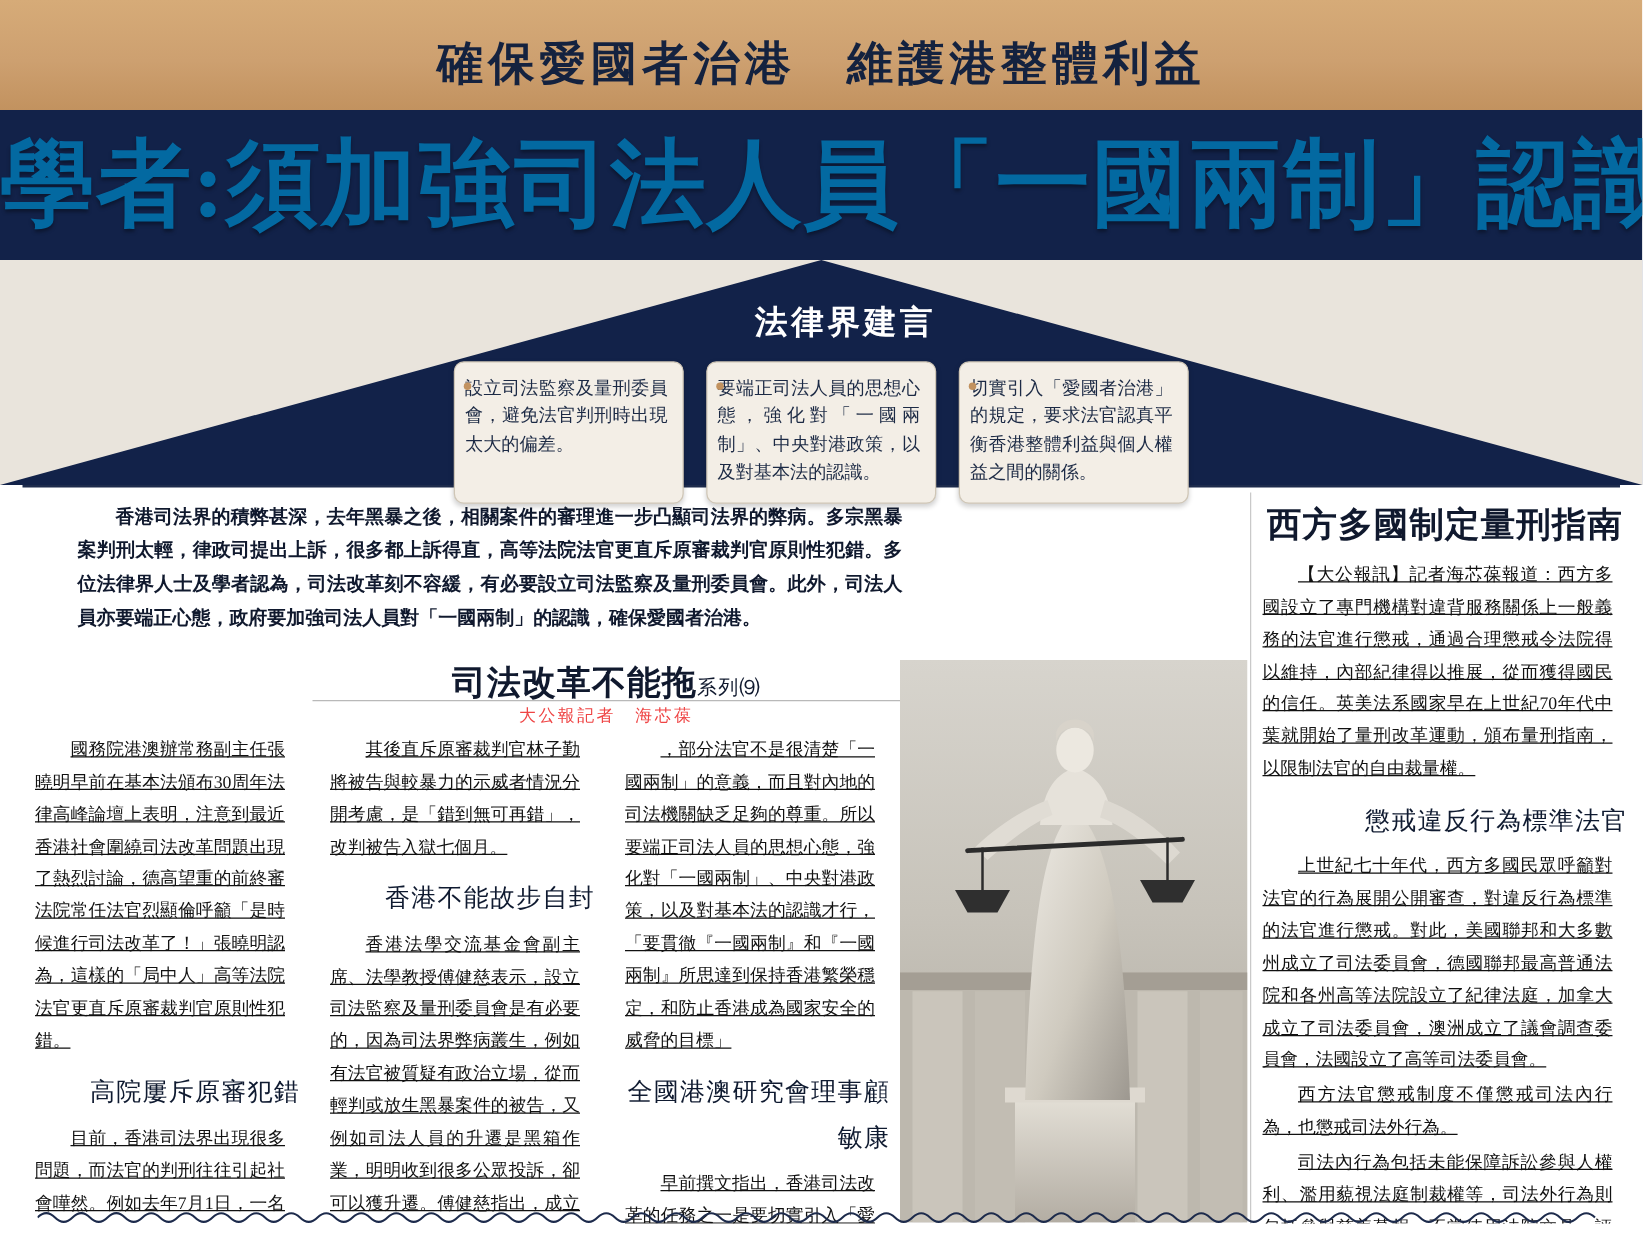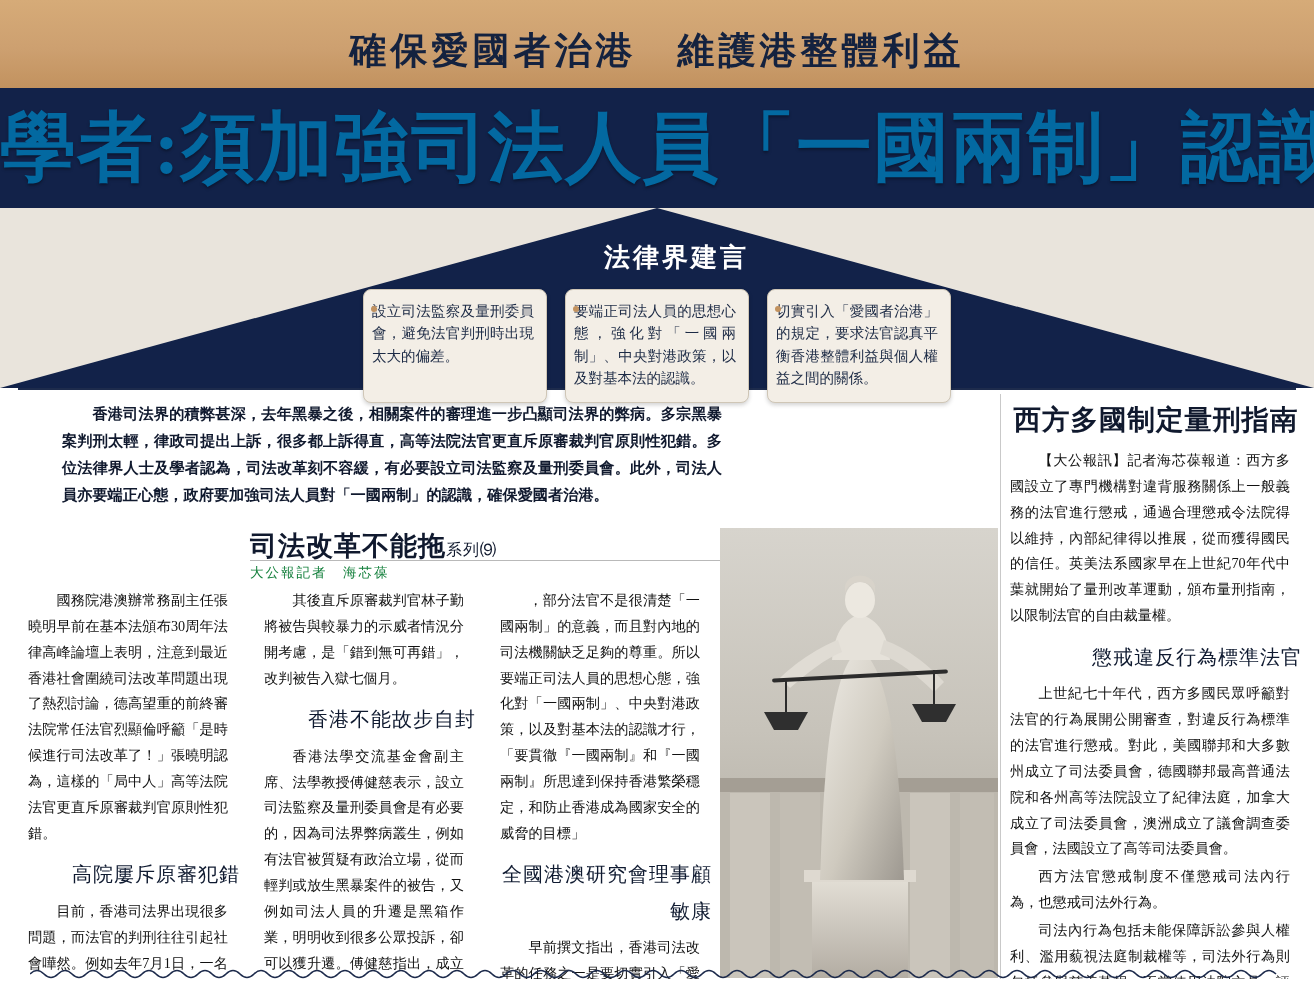--- a/index.html
+++ b/index.html
@@ -156,55 +156,55 @@
     font-weight: bold;
     color: #10192e;
     text-align: justify;
     text-indent: 2em;
   }
 
   .series-title {
     position: absolute;
     left: 250px; top: 140px;
     width: 470px;
-    text-align: left;
+    text-align: center;
     font-size: 27px;
     font-weight: bold;
     color: #10192e;
     letter-spacing: 1px;
   }
   .series-title .series-tag {
     font-size: 16px;
     font-weight: normal;
   }
   .byline {
     position: absolute;
     left: 250px; top: 176px;
     width: 470px;
-    text-align: left;
+    text-align: center;
     font-size: 13.5px;
-    color: #15803d;
+    color: #ef4444;
     letter-spacing: 2px;
   }
   .rule-under-title {
     position: absolute;
     left: 250px; top: 172px;
     width: 470px; height: 1px;
     background: #b9b9b9;
   }
 
   
   .col {
     position: absolute;
     font-size: 14.2px;
     line-height: 1.82;
     color: #111;
     text-align: justify;
   }
-  .col p { margin: 0 12px 0 0; text-indent: 2em; }
+  .col p { margin: 0 12px 0 0; text-indent: 2em; text-decoration: underline; }
   .col p + p { margin-top: 2px; }
   .col h3 {
     margin: 10px 0 6px 0;
     font-size: 20px;
     text-align: right;
     font-weight: normal;
     color: #0f1a30;
     letter-spacing: 1px;
   }
 

